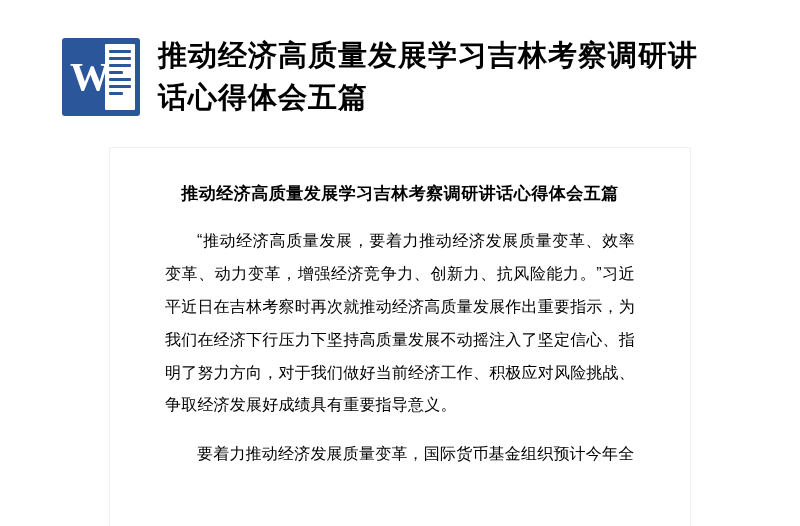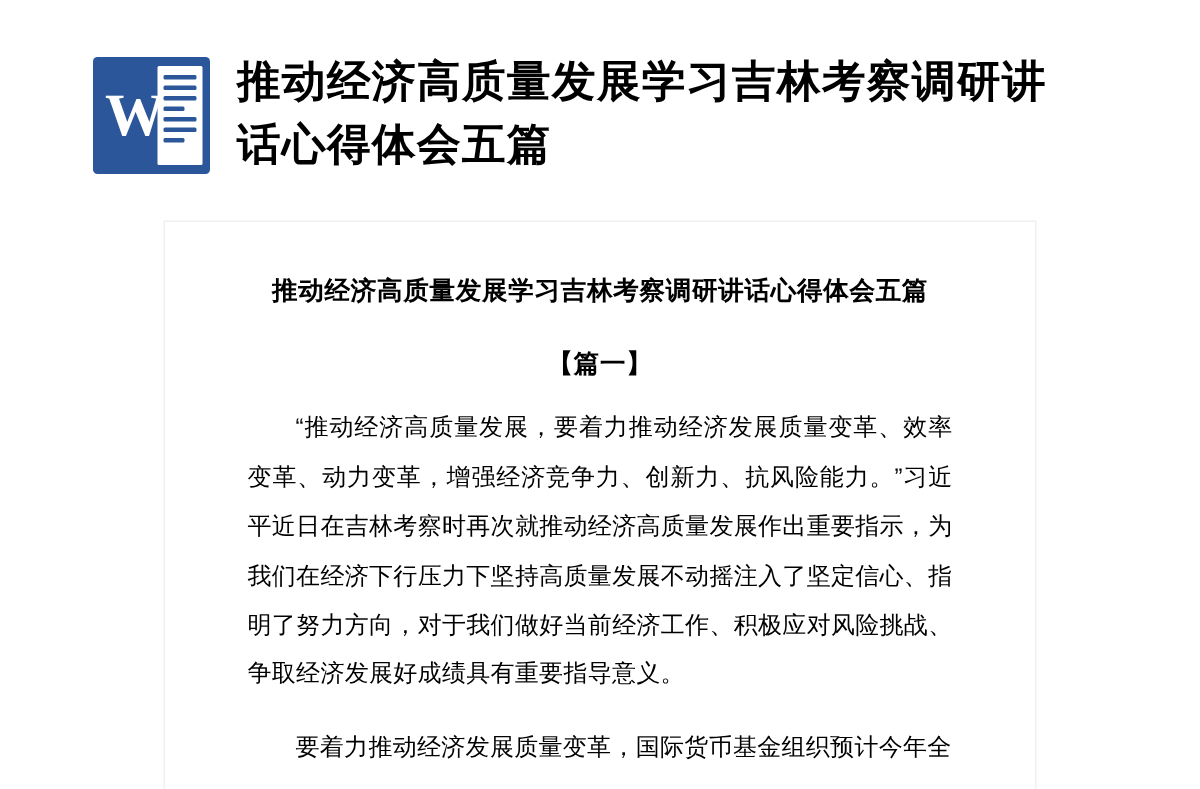--- a/index.html
+++ b/index.html
@@ -142,18 +142,17 @@
           <i></i>
           <i></i>
           <i class="short"></i>
       </span>
     </div>
     <div class="header-title">推动经济高质量发展学习吉林考察调研讲话心得体会五篇</div>
   </div>
 
   <div class="paper">
     <div class="doc-title">推动经济高质量发展学习吉林考察调研讲话心得体会五篇</div>
-    <div class="doc-subtitle">【篇一】</div>
     <div class="doc-para">“推动经济高质量发展，要着力推动经济发展质量变革、效率变革、动力变革，增强经济竞争力、创新力、抗风险能力。”习近平近日在吉林考察时再次就推动经济高质量发展作出重要指示，为我们在经济下行压力下坚持高质量发展不动摇注入了坚定信心、指明了努力方向，对于我们做好当前经济工作、积极应对风险挑战、争取经济发展好成绩具有重要指导意义。</div>
     <div class="doc-para">要着力推动经济发展质量变革，国际货币基金组织预计今年全</div>
   </div>
 
 </div>
 
 </body></html>

